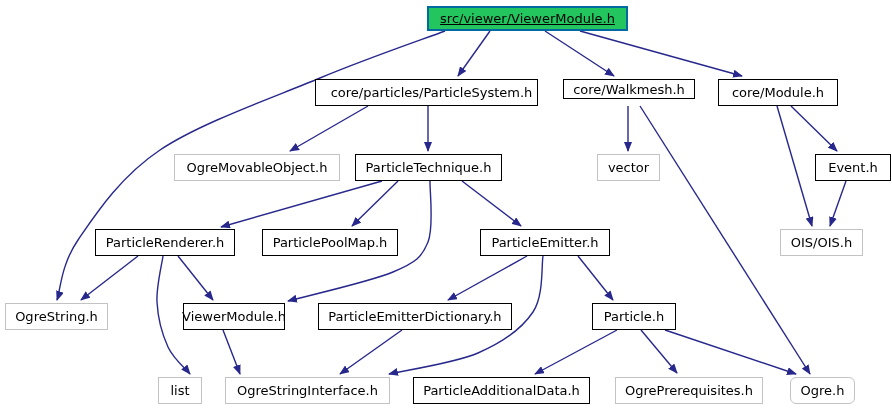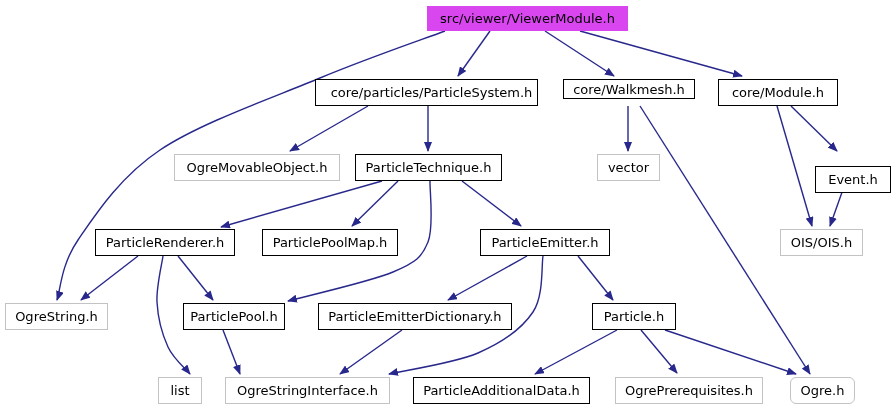--- a/index.html
+++ b/index.html
@@ -10,21 +10,21 @@
   }
   #edge-layer{position:absolute;left:0;top:0;overflow:visible;}
   #node-layer{position:absolute;left:0;top:0;width:100%;height:100%;}
   .node{
     position:absolute;display:flex;align-items:center;justify-content:center;
     box-sizing:border-box;background:#ffffff;color:#000000;
     font-size:13px;line-height:1;white-space:nowrap;
   }
   .node.internal{border:1.4px solid #000000;}
   .node.external{border:1.4px solid #c3c3c3;}
-  .node.root{border:2px solid #d946ef;background:#d946ef;}
+  .node.root{border:2px solid #0369a1;background:#22c55e;text-decoration:underline;}
   .edge{fill:none;stroke-width:1.4px;}
 </style>
 </head>
 <body>
 
 <div id="stage">
   <svg id="edge-layer" width="892" height="411">
       <defs>
         <marker id="arrow" markerWidth="11" markerHeight="8" refX="9" refY="4" orient="auto" markerUnits="userSpaceOnUse">
           <path d="M0,0 L10,4 L0,8 z" fill="#28288c"></path>
@@ -58,27 +58,27 @@
       <path d="M665,330 L796,374" class="edge" stroke="#28288c" marker-end="url(#arrow)"></path>
     </svg>
   <div id="node-layer">
       <div class="node root" style="left: 427px; top: 6px; width: 201px; height: 25px;">src/viewer/ViewerModule.h</div>
       <div class="node internal" style="left: 315px; top: 79px; width: 223px; height: 27px; padding-left: 10px;">core/particles/ParticleSystem.h</div>
       <div class="node internal" style="left: 563px; top: 79px; width: 132px; height: 20px;">core/Walkmesh.h</div>
       <div class="node internal" style="left: 718px; top: 79px; width: 120px; height: 27px;">core/Module.h</div>
       <div class="node external" style="left: 174px; top: 154px; width: 166px; height: 27px;">OgreMovableObject.h</div>
       <div class="node internal" style="left: 355px; top: 154px; width: 147px; height: 27px;">ParticleTechnique.h</div>
       <div class="node external" style="left: 597px; top: 154px; width: 63px; height: 27px;">vector</div>
-      <div class="node internal" style="left: 815px; top: 166px; width: 76px; height: 27px;">Event.h</div>
+      <div class="node internal" style="left: 815px; top: 154px; width: 76px; height: 27px;">Event.h</div>
       <div class="node internal" style="left: 95px; top: 229px; width: 140px; height: 27px;">ParticleRenderer.h</div>
       <div class="node internal" style="left: 262px; top: 229px; width: 136px; height: 27px;">ParticlePoolMap.h</div>
       <div class="node internal" style="left: 480px; top: 229px; width: 130px; height: 27px;">ParticleEmitter.h</div>
       <div class="node external" style="left: 780px; top: 229px; width: 83px; height: 27px;">OIS/OIS.h</div>
       <div class="node external" style="left: 5px; top: 303px; width: 103px; height: 27px;">OgreString.h</div>
-      <div class="node internal" style="left: 183px; top: 303px; width: 102px; height: 27px;">ParticlePool.h</div>
+      <div class="node internal" style="left: 183px; top: 303px; width: 102px; height: 27px;">ViewerModule.h</div>
       <div class="node internal" style="left: 318px; top: 303px; width: 194px; height: 27px;">ParticleEmitterDictionary.h</div>
       <div class="node internal" style="left: 592px; top: 303px; width: 84px; height: 27px;">Particle.h</div>
       <div class="node external" style="left: 158px; top: 377px; width: 44px; height: 27px;">list</div>
       <div class="node external" style="left: 225px; top: 377px; width: 165px; height: 27px;">OgreStringInterface.h</div>
       <div class="node internal" style="left: 413px; top: 377px; width: 177px; height: 27px;">ParticleAdditionalData.h</div>
       <div class="node external" style="left: 615px; top: 377px; width: 148px; height: 27px;">OgrePrerequisites.h</div>
       <div class="node external" style="left: 790px; top: 377px; width: 65px; height: 27px; border-radius: 6px;">Ogre.h</div>
     </div>
 </div>
 

